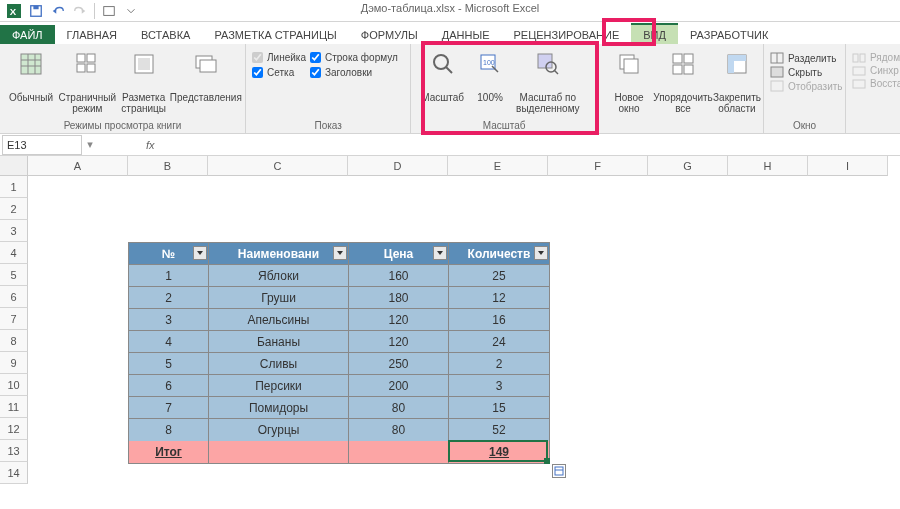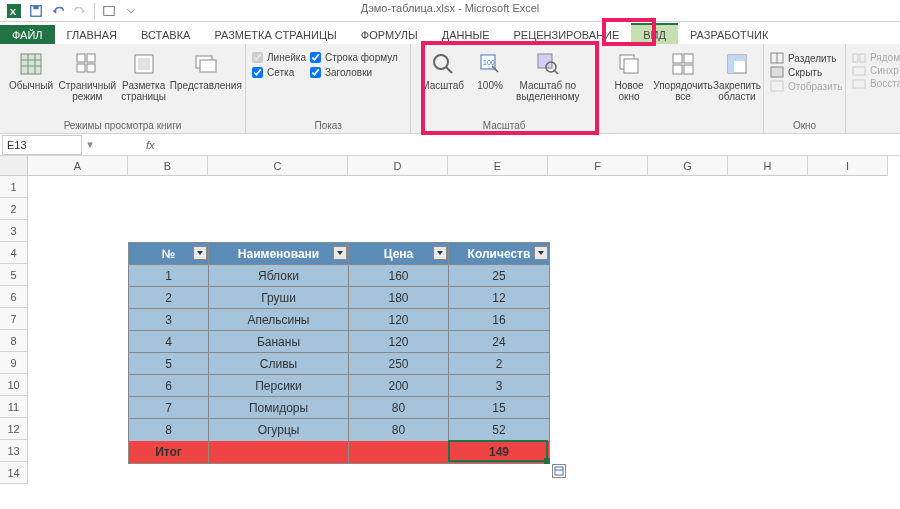--- a/index.html
+++ b/index.html
@@ -9,21 +9,21 @@
 .qat .qbtn svg{width:14px;height:14px;}
 .title-center{position:absolute;left:50%;top:2px;transform:translateX(-50%);font-size:11px;color:#666;white-space:nowrap;}
 .tabs{height:22px;display:flex;align-items:flex-end;background:#fff;}
 .tab{padding:4px 12px 3px;font-size:11px;color:#444;cursor:pointer;text-transform:uppercase;}
 .tab.file{background:#217346;color:#fff;}
 .tab.active{background:#c6e0b4;border-top:2px solid #217346;}
 .ribbon{height:90px;background:#f1f1f1;border-bottom:1px solid #d4d4d4;display:flex;}
 .rgroup{border-right:1px solid #d4d4d4;padding:4px 6px 2px;display:flex;flex-direction:column;justify-content:space-between;}
 .rgroup .body{display:flex;gap:4px;align-items:flex-start;flex:1;}
 .rgroup .label{font-size:10px;color:#666;text-align:center;padding-top:2px;}
-.vbtn{display:flex;flex-direction:column;align-items:center;gap:2px;padding:2px 4px;cursor:pointer;min-width:50px;}
+.vbtn{display:flex;flex-direction:column;align-items:center;gap:14px;padding:2px 4px;cursor:pointer;min-width:50px;}
 .vbtn .ic{width:28px;height:28px;display:flex;align-items:center;justify-content:center;}
 .vbtn span{font-size:10px;color:#444;text-align:center;line-height:11px;}
 .chkcol{display:flex;flex-direction:column;gap:4px;padding-top:4px;}
 .chk{display:flex;align-items:center;gap:4px;font-size:10px;color:#444;}
 .chk input{width:11px;height:11px;}
 .highlight-tab{position:absolute;border:4px solid #e91e63;left:602px;top:18px;width:54px;height:28px;pointer-events:none;z-index:10;}
 .highlight-zoom{position:absolute;border:4px solid #e91e63;left:421px;top:41px;width:178px;height:94px;pointer-events:none;z-index:10;}
 .fbar{height:22px;border-bottom:1px solid #d4d4d4;display:flex;align-items:center;background:#fff;}
 .namebox{width:80px;height:20px;border:1px solid #ccc;padding:0 4px;font-size:11px;display:flex;align-items:center;margin-left:2px;}
 .fx{padding:0 8px;font-style:italic;color:#666;}
@@ -33,21 +33,21 @@
 .colh{height:20px;border-right:1px solid #d4d4d4;border-bottom:1px solid #ccc;display:flex;align-items:center;justify-content:center;font-size:11px;color:#555;background:#f8f8f8;}
 .rowhdrs{position:absolute;left:0;top:20px;}
 .rowh{width:28px;height:22px;border-bottom:1px solid #d4d4d4;border-right:1px solid #ccc;display:flex;align-items:center;justify-content:center;font-size:11px;color:#555;background:#f8f8f8;}
 .datatable{position:absolute;left:128px;top:86px;border:1px solid #888;}
 .drow{display:flex;}
 .dcell{height:22px;border-right:1px solid #888;border-bottom:1px solid #888;display:flex;align-items:center;justify-content:center;font-size:12px;padding:0 4px;position:relative;}
 .dcell:last-child{border-right:none;}
 .drow:last-child .dcell{border-bottom:none;}
 .dhdr{background:#5b8db8;color:#fff;font-weight:bold;}
 .dbody{background:#a5c3da;}
-.dtotal{background:#ef4444;font-weight:bold;}
+.dtotal{background:#fca5a5;font-weight:bold;text-decoration:underline;}
 .filt{position:absolute;right:1px;top:3px;width:14px;height:14px;background:#e8e8e8;border:1px solid #888;display:flex;align-items:center;justify-content:center;}
 .filt:after{content:"";border-left:3px solid transparent;border-right:3px solid transparent;border-top:4px solid #333;}
 .selection{position:absolute;border:2px solid #217346;pointer-events:none;}
 .handle{position:absolute;right:-4px;bottom:-4px;width:6px;height:6px;background:#217346;}
 .sc-icon{position:absolute;width:14px;height:14px;border:1px solid #888;background:#fff;display:flex;align-items:center;justify-content:center;}
 .qsep{width:1px;height:16px;background:#ccc;margin:0 2px;}
 </style>
 </head>
 <body>
 

